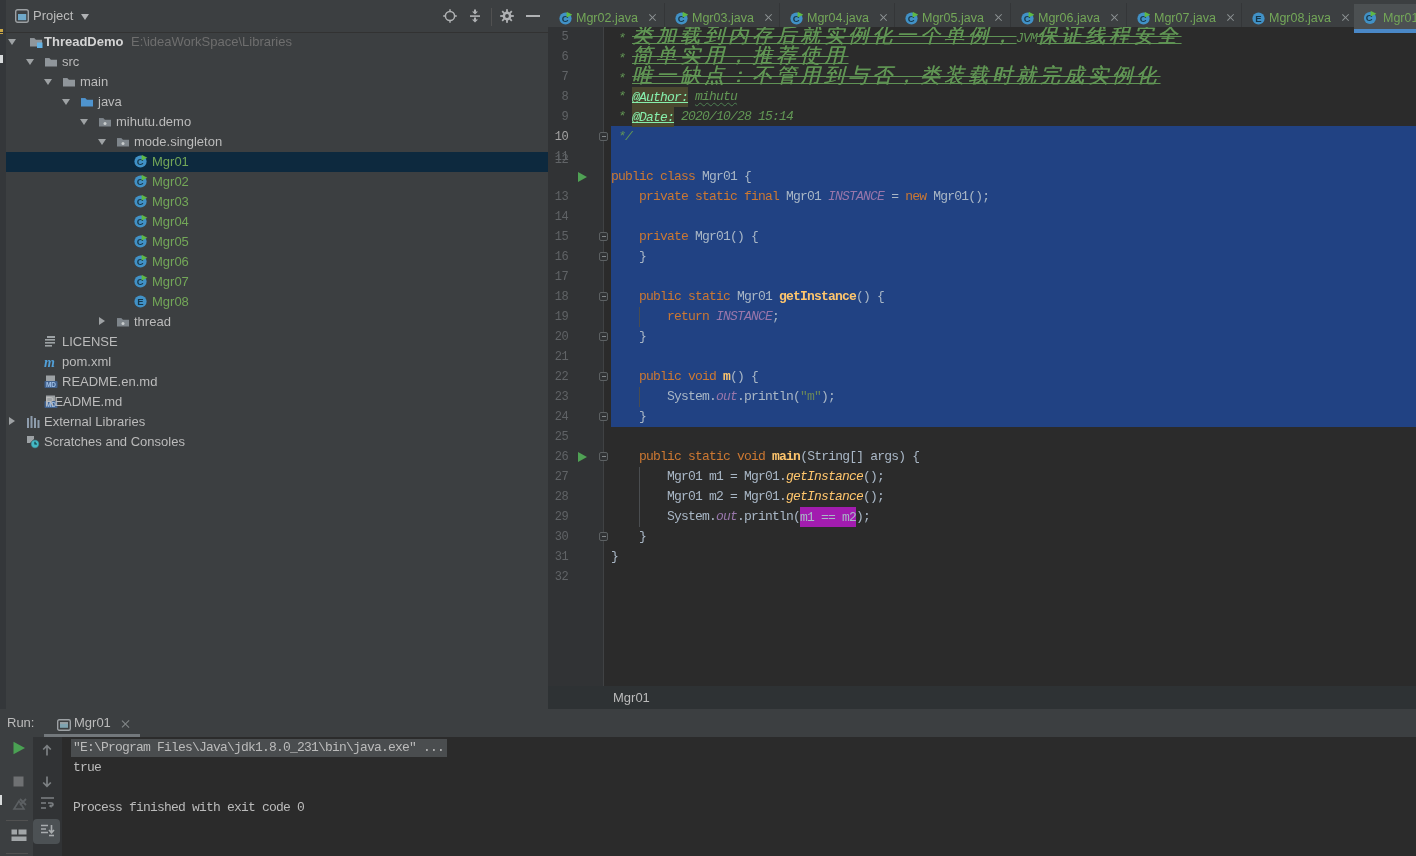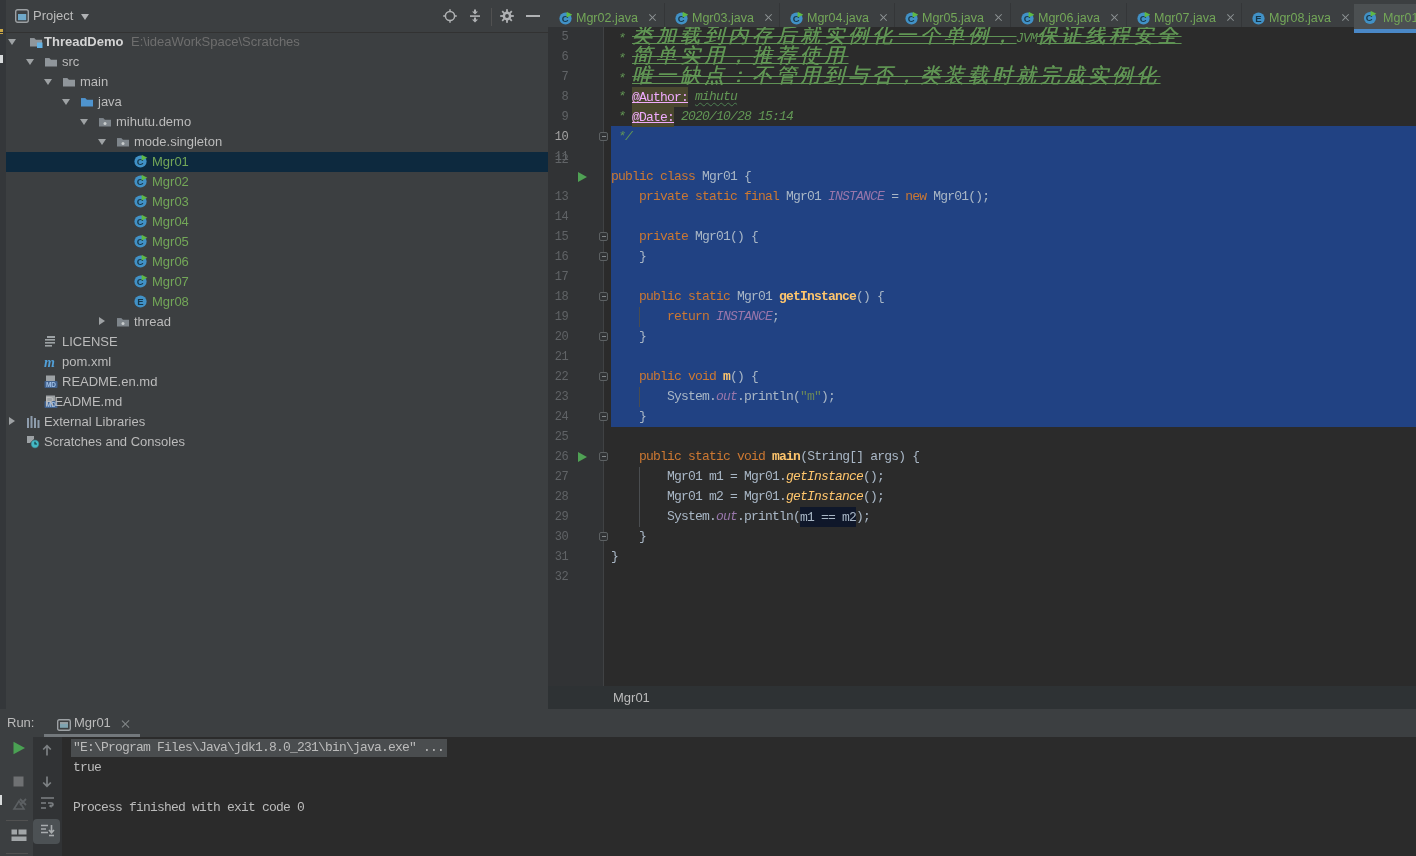--- a/index.html
+++ b/index.html
@@ -26,23 +26,23 @@
 #sel{position:absolute;left:611px;top:126px;width:805px;height:301px;background:#214283}
 .num{position:absolute;left:548px;width:20px;text-align:right;font-family:"Liberation Mono",monospace;font-size:12px;letter-spacing:-0.6px;color:#606366;line-height:20px}
 .num.cur{color:#a4a4a4}
 .cl{position:absolute;left:611px;font-family:"Liberation Mono",monospace;font-size:13px;letter-spacing:-0.8px;line-height:20px;white-space:pre;color:#a9b7c6}
 .kw{color:#cc7832}
 .fld{color:#9876aa;font-style:italic}
 .md{color:#ffc66d;font-weight:bold}
 .mc{color:#ffc66d;font-style:italic}
 .str{color:#6a8759}
 .cm{color:#629755;font-style:italic}
-.tag{color:#f0abfc;text-decoration:underline;background:#4a472f;padding:2.5px 0;text-underline-offset:2px}
+.tag{color:#86efac;font-style:italic;text-decoration:underline;background:#4a472f;padding:2.5px 0;text-underline-offset:2px}
 .wavy{text-decoration:underline wavy #4e8052;text-decoration-thickness:1px;text-underline-offset:2px}
-.occ{background:#0f172a;padding:2.5px 0}
+.occ{background:#a21caf;padding:2.5px 0}
 .cjk{font-size:20px;letter-spacing:4px;text-decoration:underline line-through;text-decoration-thickness:1.2px;text-decoration-color:#5f9355;text-underline-offset:1px;text-shadow:0.6px 0 0 #57884e}
 .fold{position:absolute;left:599px;width:9px;height:9px;border:1px solid #5c6062;border-radius:2px;background:#313335;z-index:3}
 .fold::after{content:"";position:absolute;left:1.5px;top:3px;width:4px;height:1px;background:#83878a}
 .runarr{position:absolute;left:578px;width:0;height:0;border-top:5.5px solid transparent;border-bottom:5.5px solid transparent;border-left:9px solid #4fa154}
 .guide{position:absolute;left:639px;width:1px;background:#4a4d50}
 #crumbs{position:absolute;left:548px;top:686px;width:868px;height:23px;background:#2e3234}
 #crumbs span{position:absolute;left:65px;top:4px;font-size:13px;color:#bbbbbb}
 #runpanel{position:absolute;left:0;top:709px;width:1416px;height:147px;background:#3c3f41}
 .runlbl{position:absolute;left:7px;top:6px;font-size:13px;color:#bbbbbb}
 .runtab{position:absolute;left:74px;top:6px;font-size:13px;color:#bbbbbb}
@@ -229,21 +229,21 @@
   <div style="position:absolute;left:526px;top:15px;width:14px;height:2px;background:#b0b2b4"></div>
 </div>
 <div class="selrow"></div>
 <div class="arr-v" style="left:8px;top:39px"></div>
 <div style="position:absolute;left:29px;top:35px;width:14px;height:14px"><svg width="14" height="14" style="">
         <path d="M1 3.2 L5.2 3.2 L6.8 4.8 L13 4.8 L13 11.6 L1 11.6 Z" fill="#90969b"></path>
         <path d="M1 3.2 L5.2 3.2 L6.8 4.8 L1 4.8 Z" fill="#90969b"></path>
         <rect x="8" y="7.5" width="5.5" height="5.5" fill="#64b1e2"></rect>
       </svg></div>
 <div class="t-bold" style="left:44px;top:32px">ThreadDemo</div>
-<div class="t-dim" style="left:131px;top:32px">E:\ideaWorkSpace\Scratches</div>
+<div class="t-dim" style="left:131px;top:32px">E:\ideaWorkSpace\Libraries</div>
 <div class="arr-v" style="left:26px;top:59px"></div>
 <div style="position:absolute;left:44px;top:55px;width:14px;height:14px"><svg width="14" height="14" style="">
         <path d="M1 3.2 L5.2 3.2 L6.8 4.8 L13 4.8 L13 11.6 L1 11.6 Z" fill="#90969b"></path>
         <path d="M1 3.2 L5.2 3.2 L6.8 4.8 L1 4.8 Z" fill="#90969b"></path>
       </svg></div>
 <div class="t" style="left:62px;top:52px">src</div>
 <div class="arr-v" style="left:44px;top:79px"></div>
 <div style="position:absolute;left:62px;top:75px;width:14px;height:14px"><svg width="14" height="14" style="">
         <path d="M1 3.2 L5.2 3.2 L6.8 4.8 L13 4.8 L13 11.6 L1 11.6 Z" fill="#90969b"></path>
         <path d="M1 3.2 L5.2 3.2 L6.8 4.8 L1 4.8 Z" fill="#90969b"></path>

